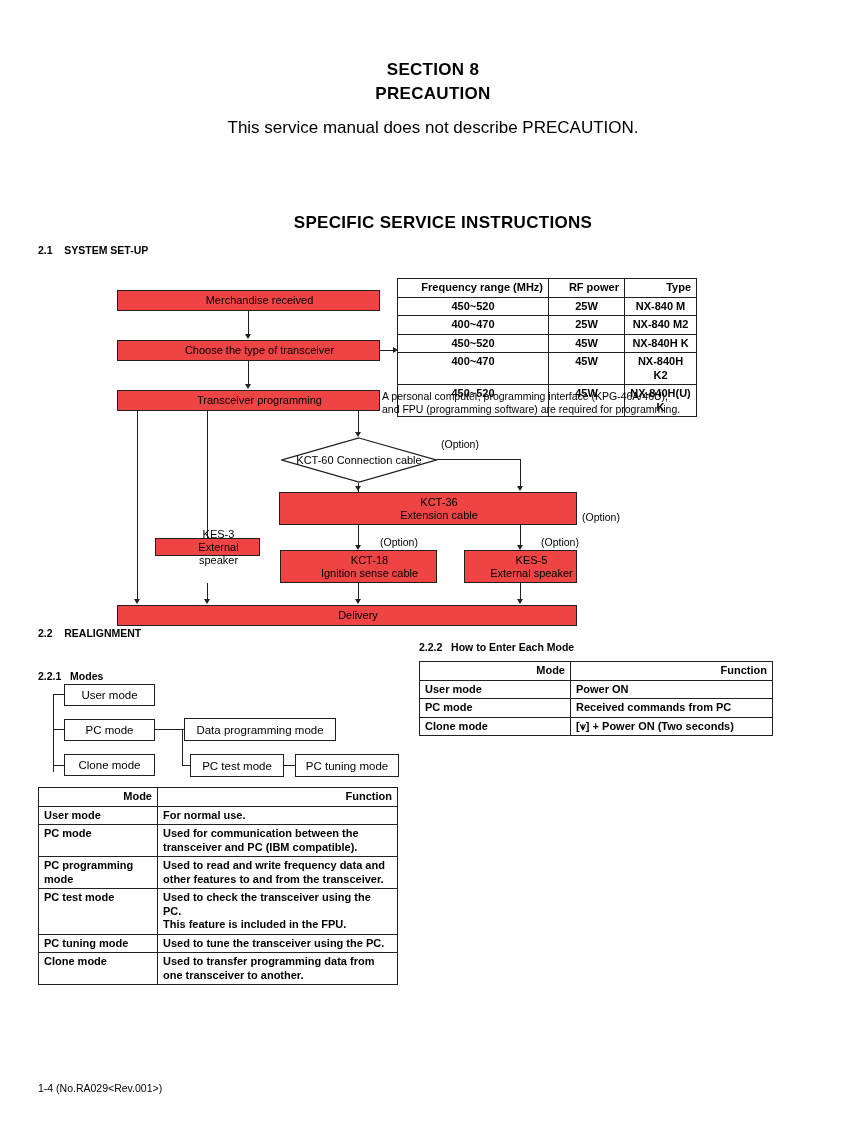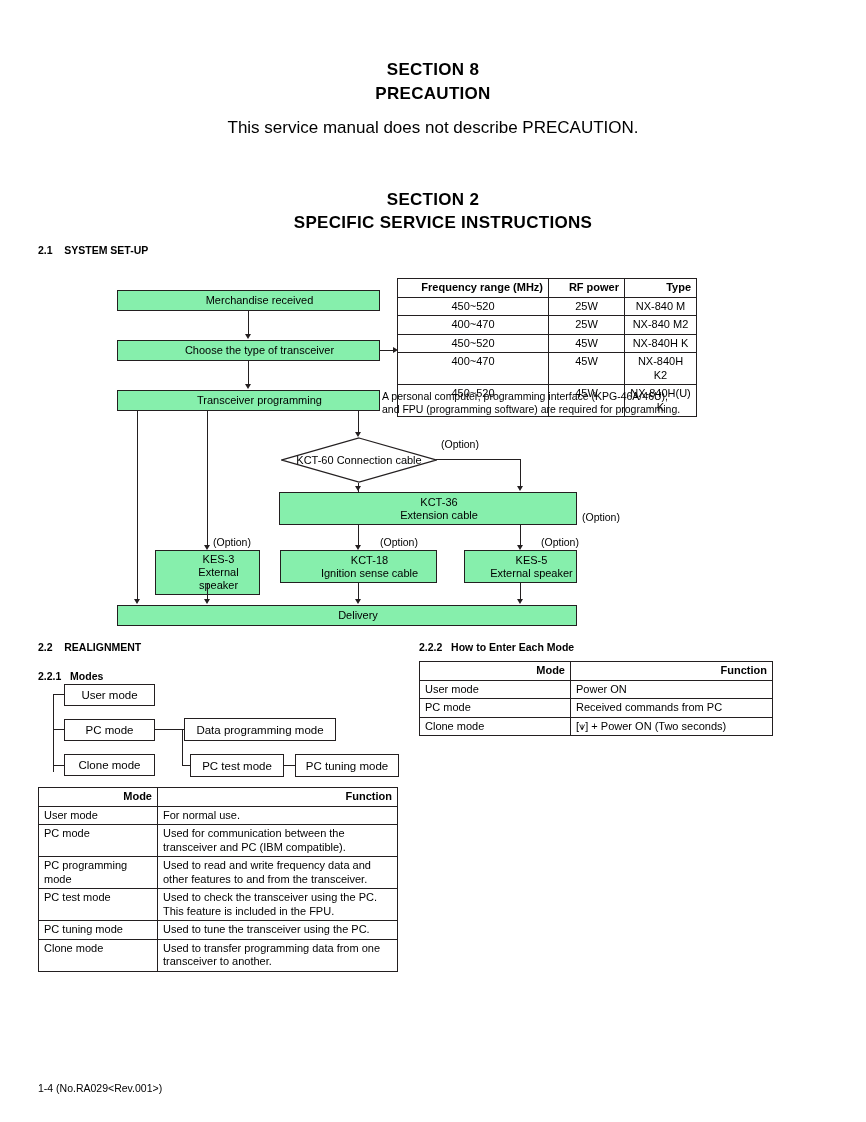--- a/index.html
+++ b/index.html
@@ -36,21 +36,21 @@
   .num-head {
     font-weight: bold;
     font-size: 10.5px;
     white-space: pre;
   }
 
   
   .fbox {
     position: absolute;
     border: 1.3px solid #231f20;
-    background: #86efac;
+    background: #ef4444;
     box-sizing: border-box;
     display: flex;
     flex-direction: column;
     align-items: center;
     justify-content: center;
     font-size: 11px;
     line-height: 13px;
     text-align: center;
     padding-left: 22px;
   }
@@ -98,21 +98,21 @@
   
   table.doc {
     position: absolute;
     border-collapse: collapse;
     background: #fff;
     font-size: 11px;
   }
   table.doc td, table.doc th {
     border: 1.1px solid #231f20;
     padding: 2px 5px;
-    font-weight: normal;
+    font-weight: bold;
     vertical-align: top;
     line-height: 13.5px;
   }
   table.doc th {
     text-align: right;
     font-weight: bold;
   }
   .c { text-align: center; }
   .l { text-align: left; }
 
@@ -145,21 +145,20 @@
 </style>
 </head>
 <body>
 
 <div class="page">
 
   <div class="abs sec-title" style="top:60px;left:0;">SECTION 8</div>
   <div class="abs sec-title" style="top:84px;left:0;">PRECAUTION</div>
   <div class="abs sec-sub" style="top:118px;left:0;">This service manual does not describe PRECAUTION.</div>
 
-  <div class="abs sec-title" style="top:190px;left:0;">SECTION 2</div>
   <div class="abs sec-title" style="top:213px;left:0;margin-left:10px;">SPECIFIC SERVICE INSTRUCTIONS</div>
 
   <div class="abs num-head" style="top:244px;left:38px;">2.1    SYSTEM SET-UP</div>
 
   <div>
 
     <div class="fbox" style="left:117px;top:290px;width:263px;height:21px;">
       <span>Merchandise received</span>
     </div>
     <div class="vline" style="left:248px;top:311px;height:26px;"></div>
@@ -214,21 +213,21 @@
     <div class="opt-label" style="left:582px;top:511px;">(Option)</div>
 
     <div class="vline" style="left:358px;top:525px;height:23px;"></div>
     <div class="arrow-d" style="left:355px;top:545px;"></div>
     <div class="opt-label" style="left:380px;top:536px;">(Option)</div>
 
     <div class="vline" style="left:520px;top:525px;height:23px;"></div>
     <div class="arrow-d" style="left:517px;top:545px;"></div>
     <div class="opt-label" style="left:541px;top:536px;">(Option)</div>
 
-    <div class="fbox" style="left:155px;top:550px;width:105px;height:45px;">
+    <div class="fbox" style="left:155px;top:538px;width:105px;height:18px;">
       <span>KES-3</span>
       <span>External speaker</span>
     </div>
 
     <div class="fbox" style="left:280px;top:550px;width:157px;height:33px;">
       <span>KCT-18</span>
       <span>Ignition sense cable</span>
     </div>
 
     <div class="fbox" style="left:464px;top:550px;width:113px;height:33px;">
@@ -283,21 +282,21 @@
         <td class="c">450~520</td>
         <td class="c">45W</td>
         <td class="c">NX-840H(U)  K</td>
       </tr>
     </tbody>
   </table>
 
   <div class="note" style="left:382px;top:390px;width:330px;">A personal computer, programming interface (KPG-46A/46U),
 and FPU (programming software) are required for programming.</div>
 
-  <div class="abs num-head" style="top:641px;left:38px;text-align:center;">2.2    REALIGNMENT</div>
+  <div class="abs num-head" style="top:627px;left:38px;text-align:center;">2.2    REALIGNMENT</div>
   <div class="abs num-head" style="top:670px;left:38px;">2.2.1   Modes</div>
 
   <div>
 
     <div class="vline" style="left:53px;top:694px;height:78px;"></div>
     <div class="hline" style="left:53px;top:694px;width:12px;"></div>
     <div class="hline" style="left:53px;top:729px;width:12px;"></div>
     <div class="hline" style="left:53px;top:765px;width:12px;"></div>
 
     <div class="mbox" style="left:64px;top:684px;width:91px;height:22px;">

